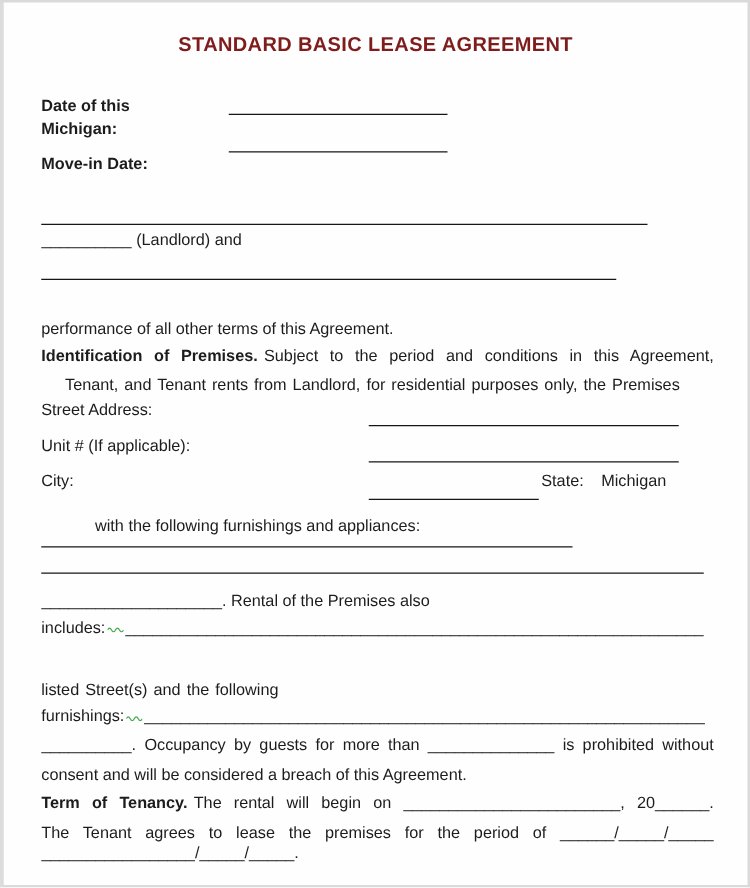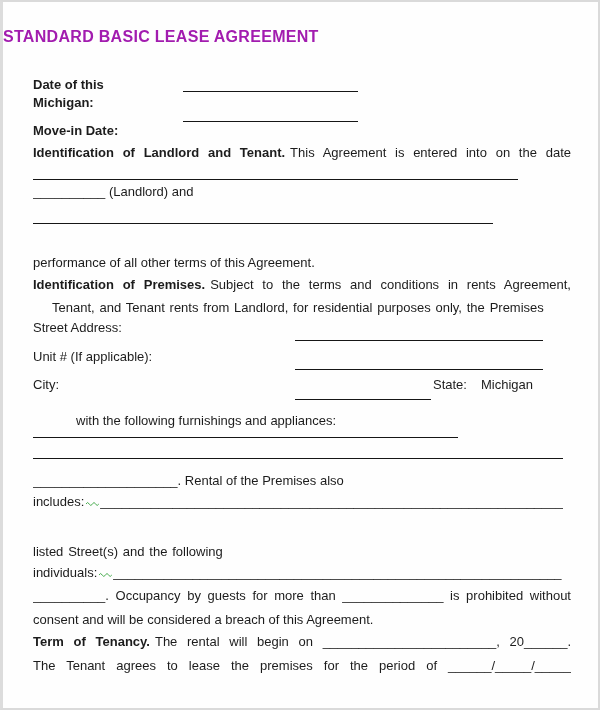--- a/index.html
+++ b/index.html
@@ -12,51 +12,48 @@
     overflow:hidden;
   }
   .ln { position:absolute; left:30px; width:538px; height:19px; overflow:hidden; }
   .nw { white-space:nowrap; width:auto; max-width:560px; }
   .just { text-align:justify; }
   .just::after { content:""; display:inline-block; width:100%; height:0; }
   .b { font-weight:700; }
   .bh { font-weight:700; margin-right:5px; }
   .rule { position:absolute; height:1px; background:#161616; }
   .title {
-    position:absolute; left:0; width:100%; top:26px; 
-    font-size:16px; font-weight:700; letter-spacing:.3px; color:#a21caf;
+    position:absolute; left:0; width:100%; top:26px; text-align:center;
+    font-size:16px; font-weight:700; letter-spacing:.3px; color:#7f1d1d;
   }
   .ralign { text-align:left; width:280px; }
   .statev { margin-left:14px; }
   .squig { display:inline-block; margin:0 1px 0 2px; }
   .ws1 { word-spacing:1.2px; }
 </style>
 </head>
 <body>
 
 <div class="page">
 
   <div class="title">STANDARD BASIC LEASE AGREEMENT</div>
 
   <div class="ln b nw" style="top:74px;">Date of this</div>
   <div class="rule" style="left:180px; top:89px;  width:175px;"></div>
   <div class="ln b nw" style="top:92px;">Michigan:</div>
   <div class="rule" style="left:180px; top:119px; width:175px;"></div>
   <div class="ln b nw" style="top:120px;">Move-in Date:</div>
 
-  <div class="ln just" style="top:142px;">
-    <span class="bh">Identification of Landlord and Tenant.</span><span>This Agreement is entered into on the date</span>
-  </div>
   <div class="rule" style="left:30px; top:177px; width:485px;"></div>
   <div class="ln nw" style="top:181px;">__________ (Landlord) and</div>
   <div class="rule" style="left:30px; top:221px; width:460px;"></div>
   <div class="ln nw" style="top:252px;">performance of all other terms of this Agreement.</div>
 
   <div class="ln just" style="top:274px;">
-    <span class="bh">Identification of Premises.</span><span>Subject to the terms and conditions in rents Agreement,</span>
+    <span class="bh">Identification of Premises.</span><span>Subject to the period and conditions in this Agreement,</span>
   </div>
   <div class="ln nw ws1" style="top:297px;margin-left:19px;">Tenant, and Tenant rents from Landlord, for residential purposes only, the Premises</div>
 
   <div class="ln ralign nw" style="top:317px;">Street Address:</div>
   <div class="rule" style="left:292px; top:338px; width:248px;"></div>
   <div class="ln ralign nw" style="top:346px;">Unit # (If applicable):</div>
   <div class="rule" style="left:292px; top:367px; width:248px;"></div>
   <div class="ln nw" style="left:430px; top:374px;">
     <span>State:</span><span class="statev">Michigan</span>
   </div>
@@ -68,25 +65,26 @@
   <div class="rule" style="left:30px; top:456px; width:530px;"></div>
   <div class="ln nw" style="top:470px;">____________________. Rental of the Premises also</div>
   <div class="ln nw" style="top:491px;">
     <span>includes:</span><span class="squig"><svg width="13" height="6" viewBox="0 0 13 6">
           <path d="M0 4 Q1.6 1 3.2 4 T6.4 4 T9.6 4 T12.8 4" stroke="#45ab4c" stroke-width="1" fill="none"></path>
         </svg></span><span>________________________________________________________________</span>
   </div>
 
   <div class="ln nw ws1" style="top:541px;">listed Street(s) and the following</div>
   <div class="ln nw" style="top:562px;">
-    <span>individuals:</span><span class="squig"><svg width="13" height="6" viewBox="0 0 13 6">
+    <span>furnishings:</span><span class="squig"><svg width="13" height="6" viewBox="0 0 13 6">
           <path d="M0 4 Q1.6 1 3.2 4 T6.4 4 T9.6 4 T12.8 4" stroke="#45ab4c" stroke-width="1" fill="none"></path>
         </svg></span><span>______________________________________________________________</span>
   </div>
   <div class="ln just" style="top:585px;">__________. Occupancy by guests for more than ______________ is prohibited without</div>
   <div class="ln nw" style="top:609px;">consent and will be considered a breach of this Agreement.</div>
 
   <div class="ln just" style="top:631px;">
     <span class="bh">Term of Tenancy.</span><span>The rental will begin on ________________________, 20______.</span>
   </div>
   <div class="ln just" style="top:655px;">The Tenant agrees to lease the premises for the period of ______/_____/_____</div>
+  <div class="ln nw" style="top:671px;">_________________/_____/_____.</div>
 
 </div>
 
 </body></html>

